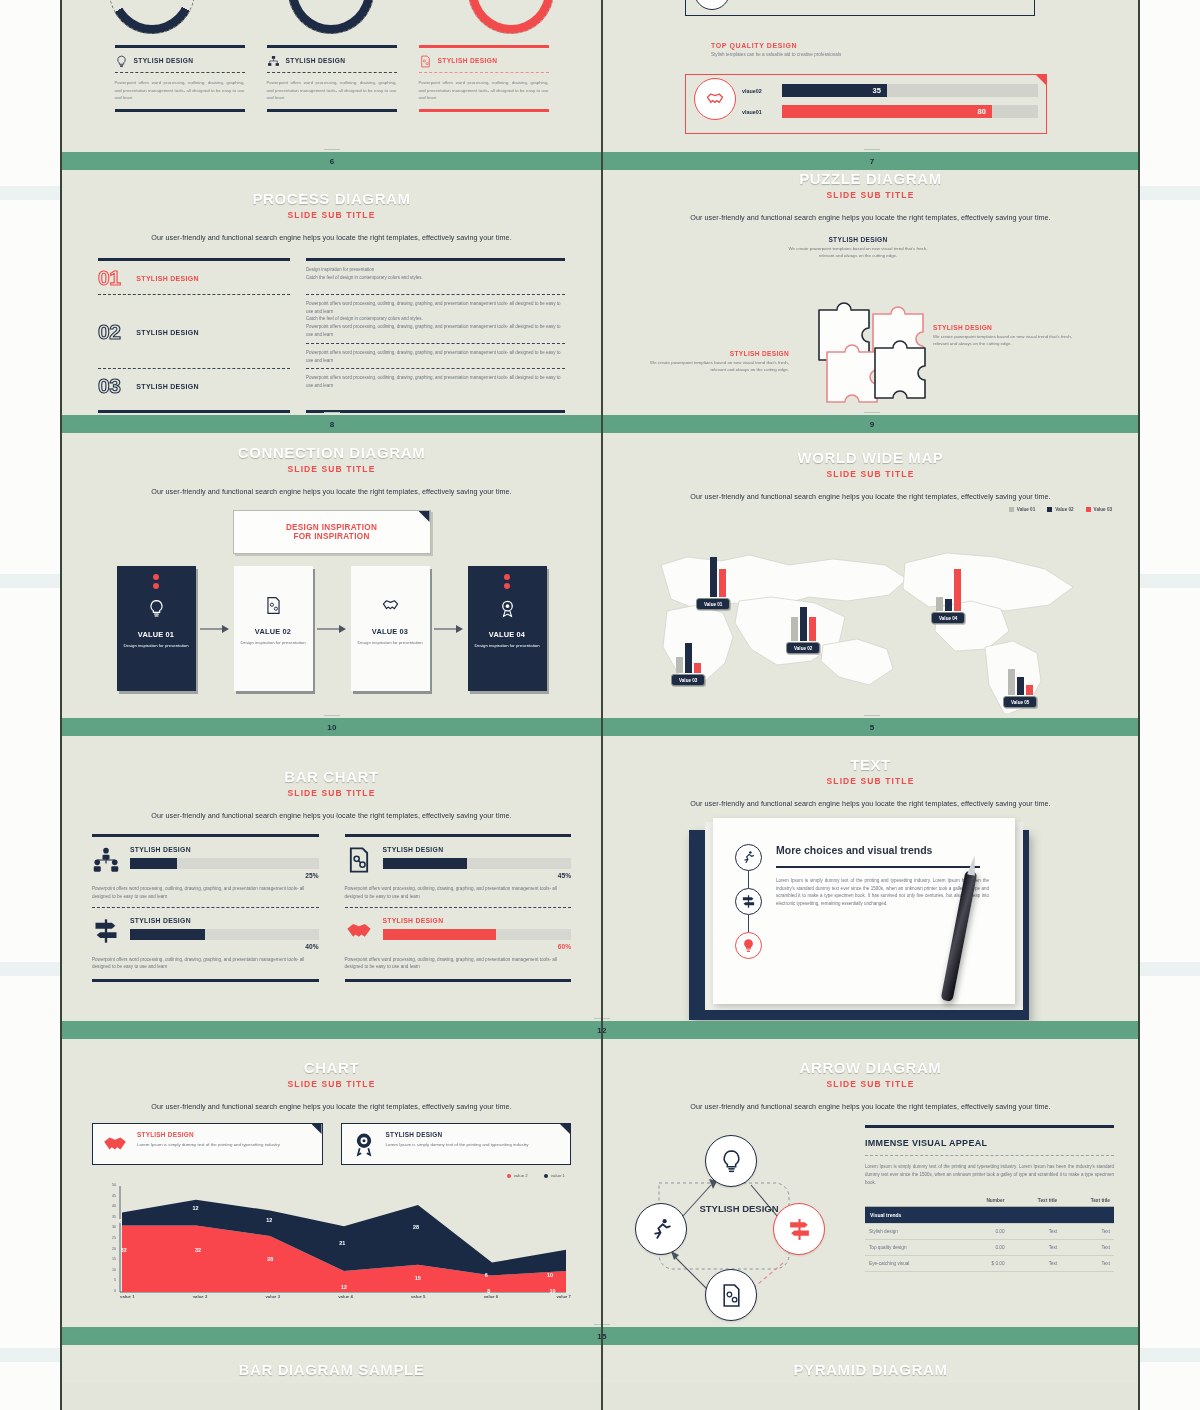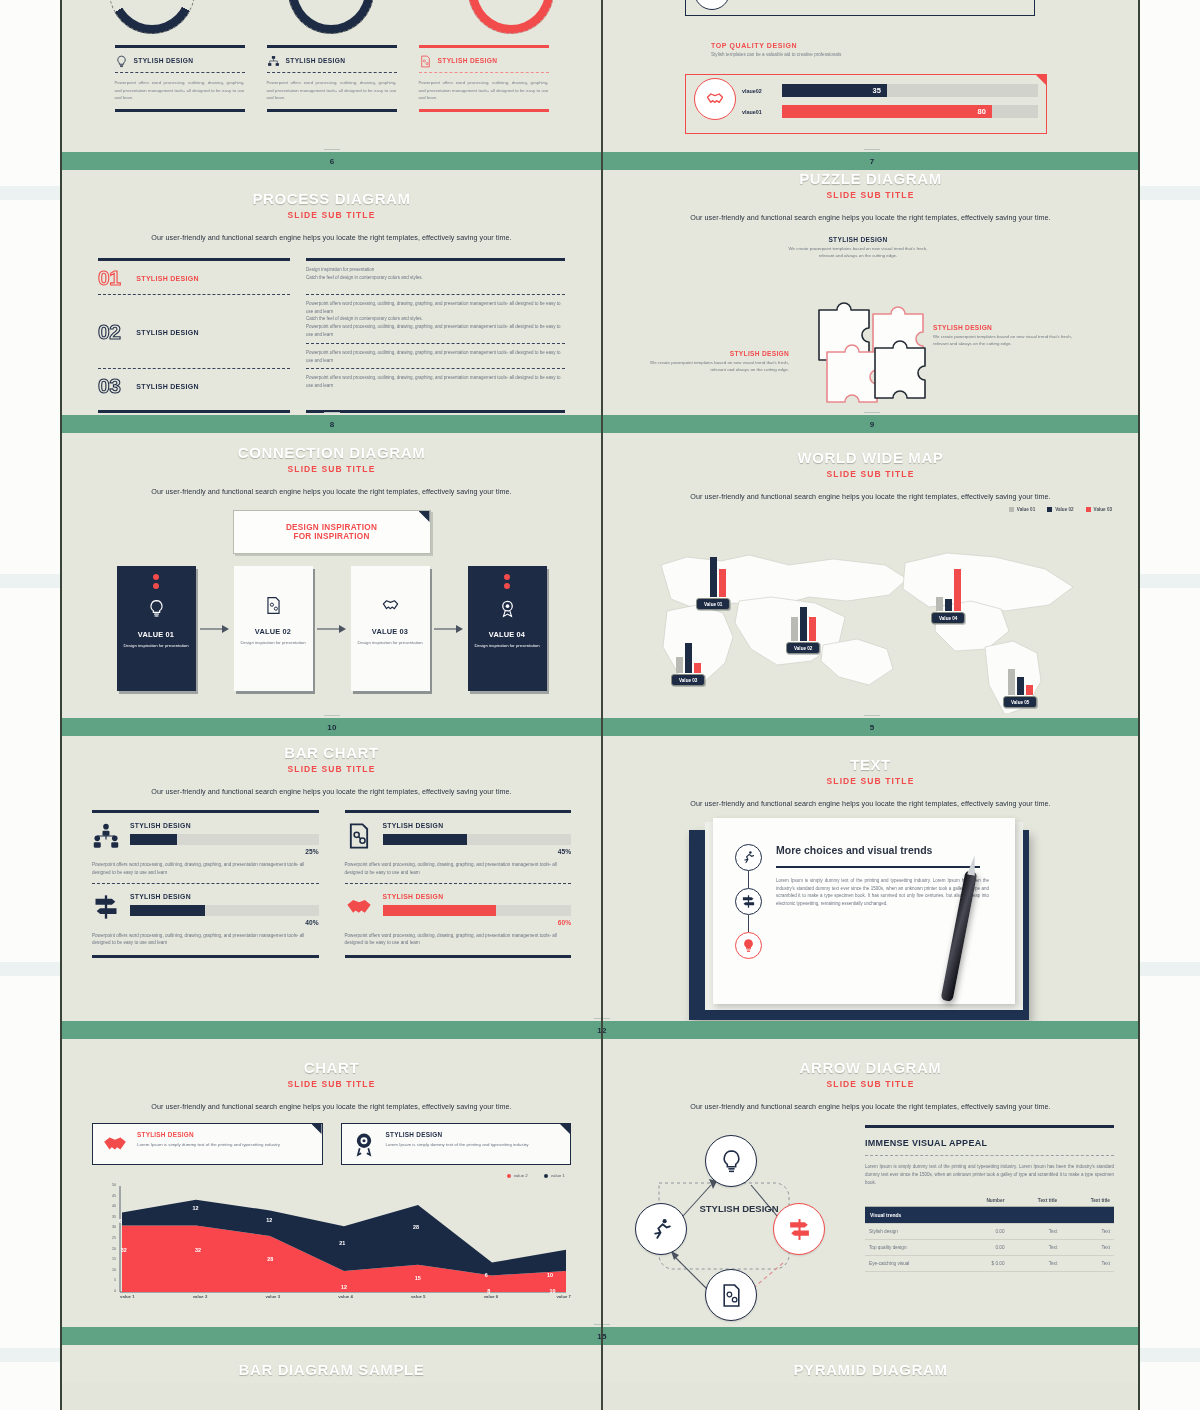--- a/index.html
+++ b/index.html
@@ -629,21 +629,21 @@
         </div>
       <div class="half">
           <span class="tick"></span>
           <span class="pgnum">5</span>
         </div>
     </div>
 
     <div class="row" style="height:285px">
 
       <div class="slide">
-        <div style="padding-top:8px">
+        <div style="padding-top:32px">
           <div class="s-title">BAR CHART</div>
           <div class="s-sub">SLIDE SUB TITLE</div>
           <div class="s-lead">Our user-friendly and functional search engine helps you locate the right templates, effectively saving your time.</div>
         </div>
 
         <div class="bc">
           <div class="grid">
             <div class="cell">
                 <div class="rule-navy"></div>
               </div>

